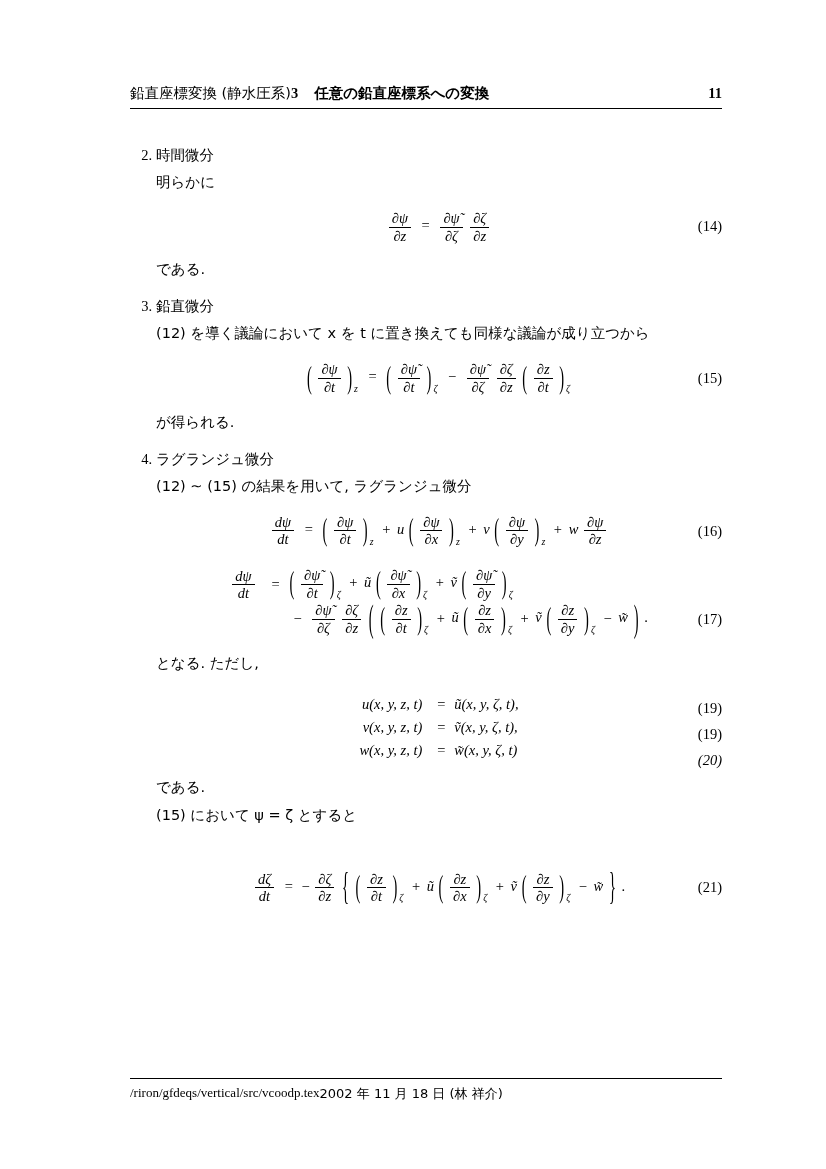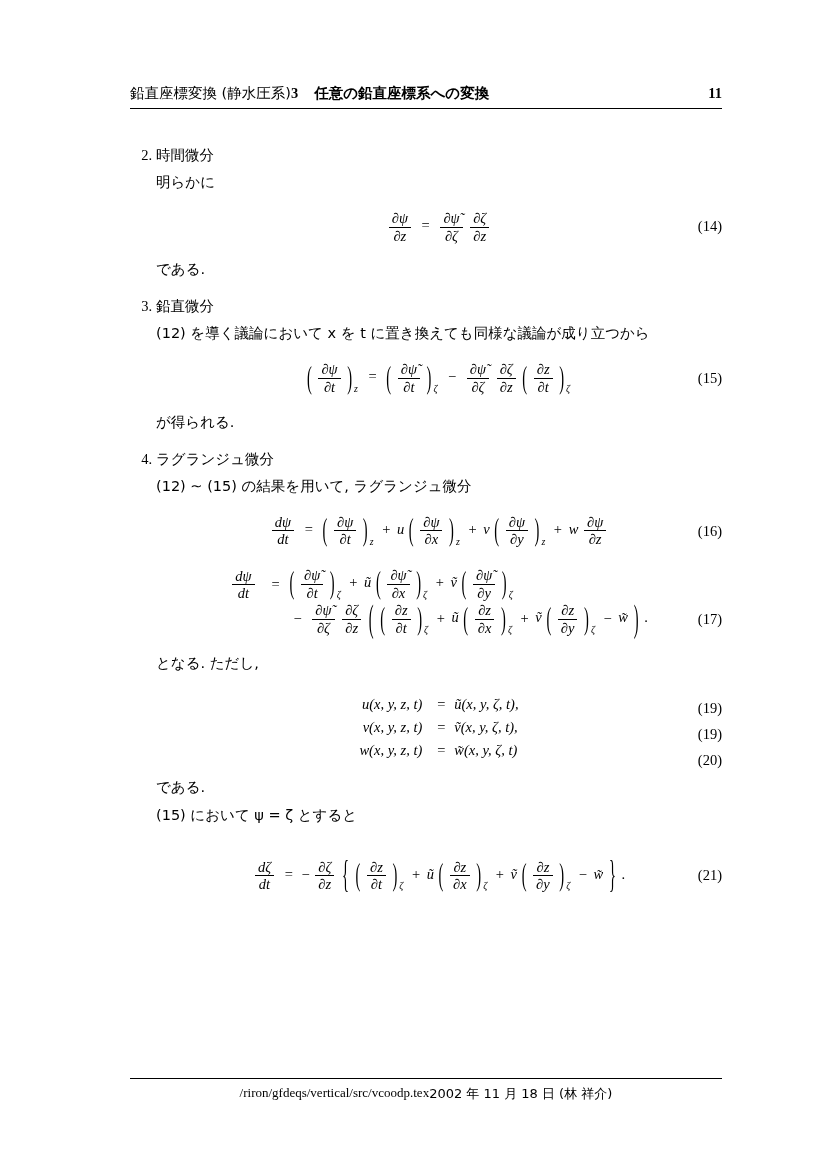--- a/index.html
+++ b/index.html
@@ -58,21 +58,21 @@
     height: 1px;
     background: #000;
   }
   .footer {
     position: absolute;
     left: 118px;
     top: 1085px;
     width: 592px;
     font-size: 13px;
     display: flex;
-    justify-content: center;
+    justify-content: flex-start;
     white-space: nowrap;
   }
   
   .content {
     position: absolute;
     left: 118px;
     top: 130px;
     width: 592px;
     font-size: 14.5px;
     line-height: 1.6;
@@ -385,27 +385,27 @@
             <div class="eqcell-r mi">ṽ(x, y, ζ, t),</div>
           </div>
           <div class="eqrow">
             <div class="eqcell-l mi">w(x, y, z, t)</div>
             <div class="eqcell-c mr">=</div>
             <div class="eqcell-r mi">w̃(x, y, ζ, t)</div>
           </div>
         </div>
         <span class="eqnum" style="top:4px; transform:none;">(19)</span>
         <span class="eqnum" style="top:30px; transform:none;">(19)</span>
-        <span class="eqnum" style="top:56px; transform:none;">(20)</span>
+        <span class="eqnum" style="top:56px; transform:none;font-style:italic;">(20)</span>
       </div>
 
       <div class="para jp">である.</div>
       <div class="para jp">(15) において ψ = ζ とすると</div>
 
-      <div class="mathline" style="margin-top:32px;">
+      <div class="mathline" style="margin-top:44px;">
         <span class="math">
           <span class="frac">
             <span class="num mi">dζ</span>
             <span class="den mi">dt</span>
           </span>
           <span class="op mr">=</span>
           <span class="mr">−</span>
           <span class="frac">
             <span class="num mi">∂ζ</span>
             <span class="den mi">∂z</span>

